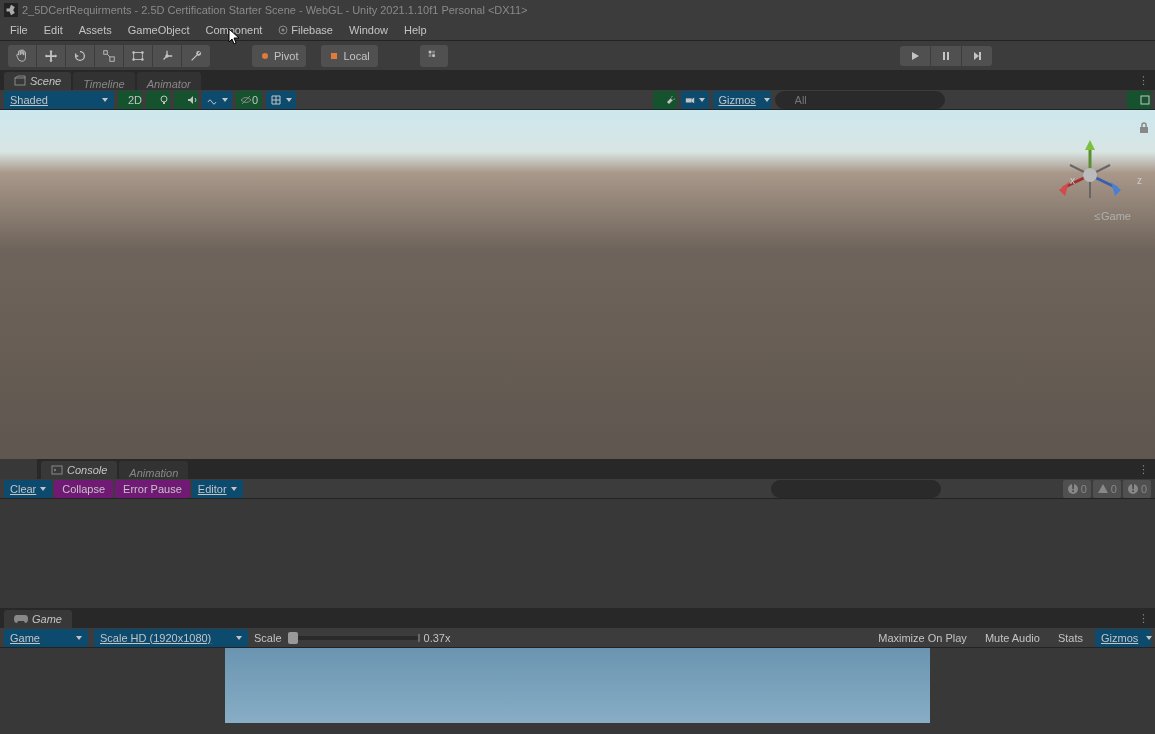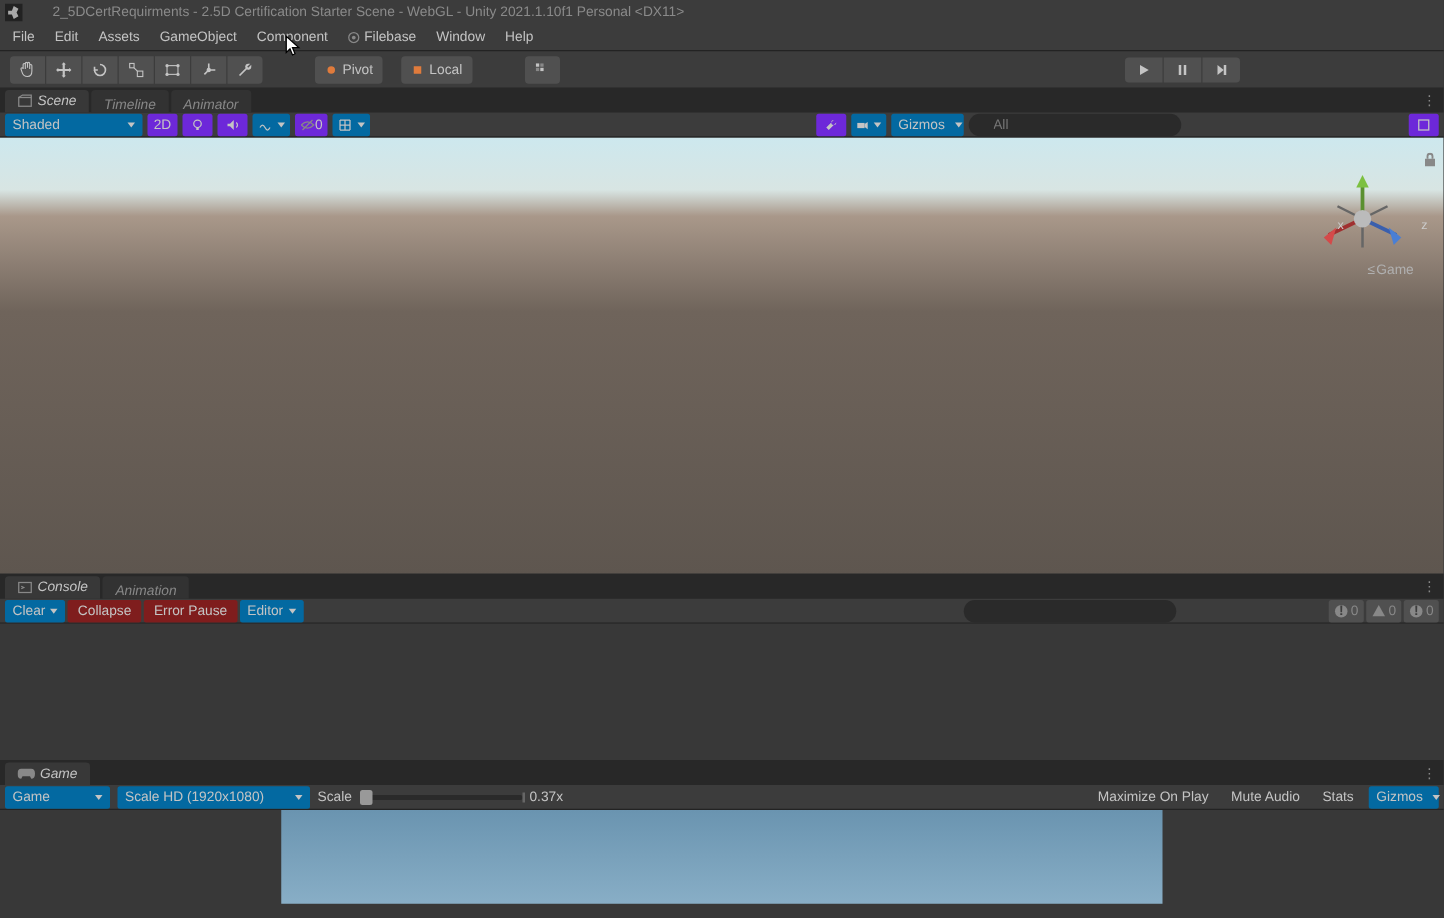--- a/index.html
+++ b/index.html
@@ -1,19 +1,19 @@
 <!DOCTYPE html>
 <html><head>
 <meta charset="utf-8">
 <style>
 * { margin: 0; padding: 0; box-sizing: border-box; font-family: Arial, sans-serif; font-size: 11px; }
 body { background: #383838; color: #c4c4c4; width: 1155px; height: 734px; overflow: hidden; user-select: none; }
 
 
-.titlebar { height: 20px; background: #3c3c3c; display: flex; align-items: center; padding: 0 4px; gap: 24px; }
+.titlebar { height: 20px; background: #3c3c3c; display: flex; align-items: center; padding: 0 4px; gap: 4px; }
 .unity-logo { width: 14px; height: 14px; background: #222; display: flex; align-items: center; justify-content: center; }
 .unity-logo svg { width: 12px; height: 12px; }
 .title-text { color: #8a8a8a; }
 
 
 .menubar { height: 20px; background: #3c3c3c; display: flex; align-items: center; padding: 0 2px; }
 .menu-item { padding: 2px 8px; color: #c4c4c4; cursor: pointer; display: flex; align-items: center; gap: 3px; }
 
 
 .toolbar { height: 30px; background: #3c3c3c; border-top: 1px solid #232323; display: flex; align-items: center; padding: 0 8px; gap: 15px; }
@@ -31,38 +31,38 @@
 .play-btn.last { border-radius: 0 3px 3px 0; }
 
 
 .tab-bar { height: 20px; background: #282828; display: flex; align-items: flex-end; padding: 0 4px; position: relative; }
 .tab { height: 18px; background: #383838; padding: 2px 10px; display: flex; align-items: center; gap: 4px; color: #c4c4c4; cursor: pointer; margin-right: 2px; border-radius: 3px 3px 0 0; font-style: italic; }
 .tab.inactive { background: #323232; color: #888; flex-direction: column; }
 .tab-menu { position: absolute; right: 6px; top: 4px; color: #888; cursor: pointer; }
 
 
 .scene-toolbar { height: 20px; background: #3c3c3c; display: flex; align-items: center; padding: 0 4px; gap: 4px; border-bottom: 1px solid #232323; }
-.dropdown { height: 18px; background: #0369a1; padding: 0 6px; display: flex; align-items: center; gap: 4px; cursor: pointer; color: #c4c4c4; border-radius: 2px; }
+.dropdown { height: 18px; background: #0c4a6e; padding: 0 6px; display: flex; align-items: center; gap: 4px; cursor: pointer; color: #c4c4c4; border-radius: 2px; text-decoration: underline; }
 .dropdown-arrow { width: 0; height: 0; border-left: 3px solid transparent; border-right: 3px solid transparent; border-top: 4px solid #c4c4c4; }
-.mini-btn { width: 24px; height: 18px; background: #6d28d9; border: none; display: flex; align-items: center; justify-content: center; cursor: pointer; color: #c4c4c4; border-radius: 2px; }
+.mini-btn { width: 24px; height: 18px; background: #14532d; border: none; display: flex; align-items: center; justify-content: flex-end; cursor: pointer; color: #c4c4c4; border-radius: 2px; }
 .search-field { flex: 1; height: 18px; background: #2a2a2a; border: none; border-radius: 9px; padding: 0 8px 0 20px; color: #c4c4c4; position: relative; }
 .search-wrap { flex: 1; position: relative; }
 .search-icon-pos { position: absolute; left: 6px; top: 3px; color: #888; pointer-events: none; }
 
 
 .scene-view { height: 349px; position: relative; overflow: hidden; }
 .horizon { position: absolute; inset: 0; background: linear-gradient(to bottom, #cde8ee 0%, #d8e5e3 12%, #a9988a 18%, #6f645b 40%, #5e564f 100%); }
 .gizmo { position: absolute; top: 20px; right: 20px; width: 90px; height: 90px; }
 .persp-label { position: absolute; top: 100px; right: 24px; color: #b0b0b0; font-size: 11px; }
 .lock-icon { position: absolute; top: 12px; right: 6px; color: #888; }
 
 
-.console-tabs { height: 20px; background: #282828; display: flex; align-items: flex-end; padding: 0 4px; position: relative; }
+.console-tabs { height: 20px; background: #282828; display: flex; align-items: flex-end; padding: 0 4px; position: relative; margin-left: 37px; }
 .console-toolbar { height: 20px; background: #3c3c3c; display: flex; align-items: center; padding: 0 4px; gap: 2px; border-bottom: 1px solid #232323; }
-.console-btn { height: 18px; background: #7f1d1d; padding: 0 8px; display: flex; align-items: center; cursor: pointer; color: #c4c4c4; border-radius: 2px; border: none; }
+.console-btn { height: 18px; background: #701a75; padding: 0 8px; display: flex; align-items: center; cursor: pointer; color: #c4c4c4; border-radius: 2px; border: none; }
 .console-body { height: 109px; background: #383838; }
 .console-right { margin-left: auto; display: flex; gap: 2px; align-items: center; }
 .count-badge { display: flex; align-items: center; gap: 2px; padding: 0 4px; background: #505050; height: 18px; border-radius: 2px; color: #888; }
 
 
 .game-tabs { height: 20px; background: #282828; display: flex; align-items: flex-end; padding: 0 4px; position: relative; }
 .game-toolbar { height: 20px; background: #3c3c3c; display: flex; align-items: center; padding: 0 4px; gap: 6px; border-bottom: 1px solid #232323; }
 .game-view { height: 75px; background: #383838; display: flex; justify-content: center; }
 .game-sky { width: 705px; height: 100%; background: linear-gradient(to bottom, #6a94b0 0%, #88aec6 100%); }
 .slider { width: 130px; height: 4px; background: #2a2a2a; border-radius: 2px; position: relative; }

